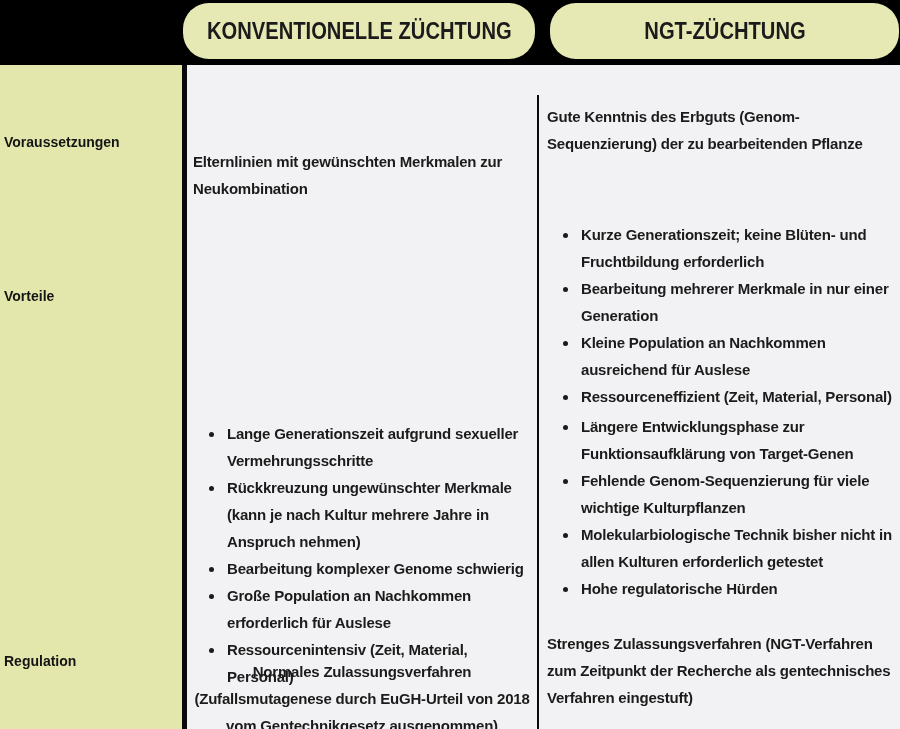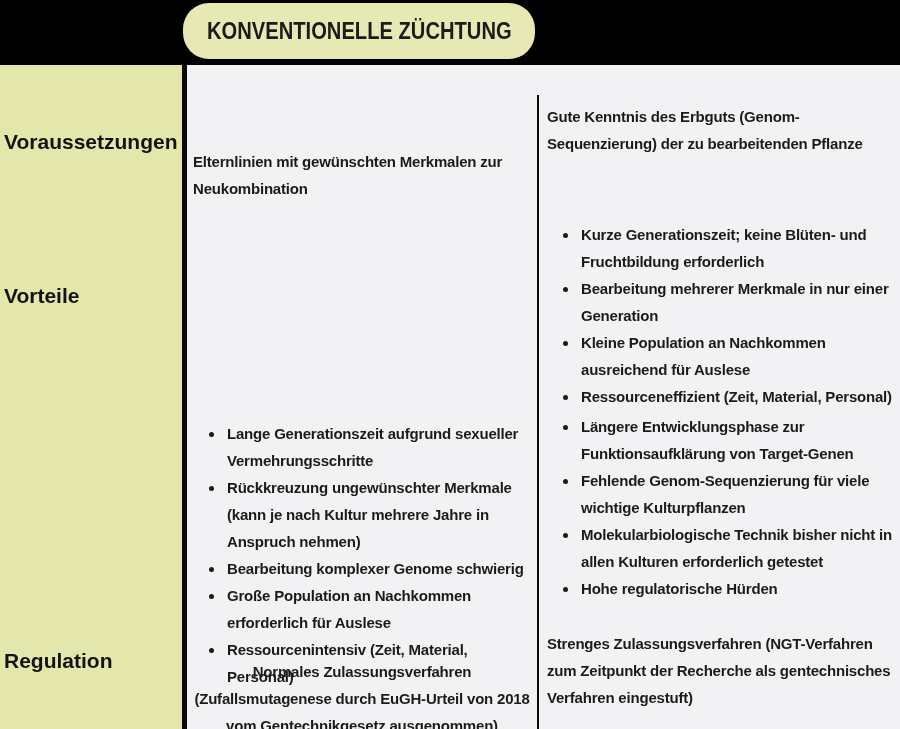--- a/index.html
+++ b/index.html
@@ -33,21 +33,21 @@
     display:inline-block;transform:scaleX(0.84);transform-origin:50% 50%;
     color:var(--text);
   }
   .sidebar{
     position:absolute;left:0;top:65px;width:187px;height:664px;
     background:var(--sidebar-bg);
     border-right:5px solid var(--divider);
   }
   .row-label{
     position:absolute;left:4px;right:2px;
-    font-size:21px;font-weight:700;line-height:22px;color:#141414;
+    font-size:14px;font-weight:700;line-height:22px;color:#141414;
   }
   .col{
     position:absolute;top:65px;height:664px;background:var(--content-bg);
   }
   .col-1{left:187px;width:352px;border-right:2px solid var(--divider);margin-top:30px;}
   .col-2{left:541px;width:359px;}
   .cell{
     position:absolute;left:6px;right:8px;
     font-size:15px;font-weight:700;letter-spacing:-0.2px;
     line-height:27px;color:var(--text);
@@ -57,20 +57,23 @@
     list-style:disc;margin:0;padding:0 0 0 30px;left:8px;right:5px;
   }
   ul.cell li{padding-left:2px;}
 </style>
 </head>
 <body>
 
 <div class="header-band">
   <div class="pill pill-1">
     <span class="pill-label">KONVENTIONELLE ZÜCHTUNG</span>
+  </div>
+  <div class="pill pill-2">
+    <span class="pill-label">NGT-ZÜCHTUNG</span>
   </div>
 </div>
 
 <div class="sidebar">
   <div class="row-label" style="top:66px">Voraussetzungen</div>
   <div class="row-label" style="top:220px">Vorteile</div>
   <div class="row-label" style="top:585px">Regulation</div>
 </div>
 
 <div class="col col-1">

